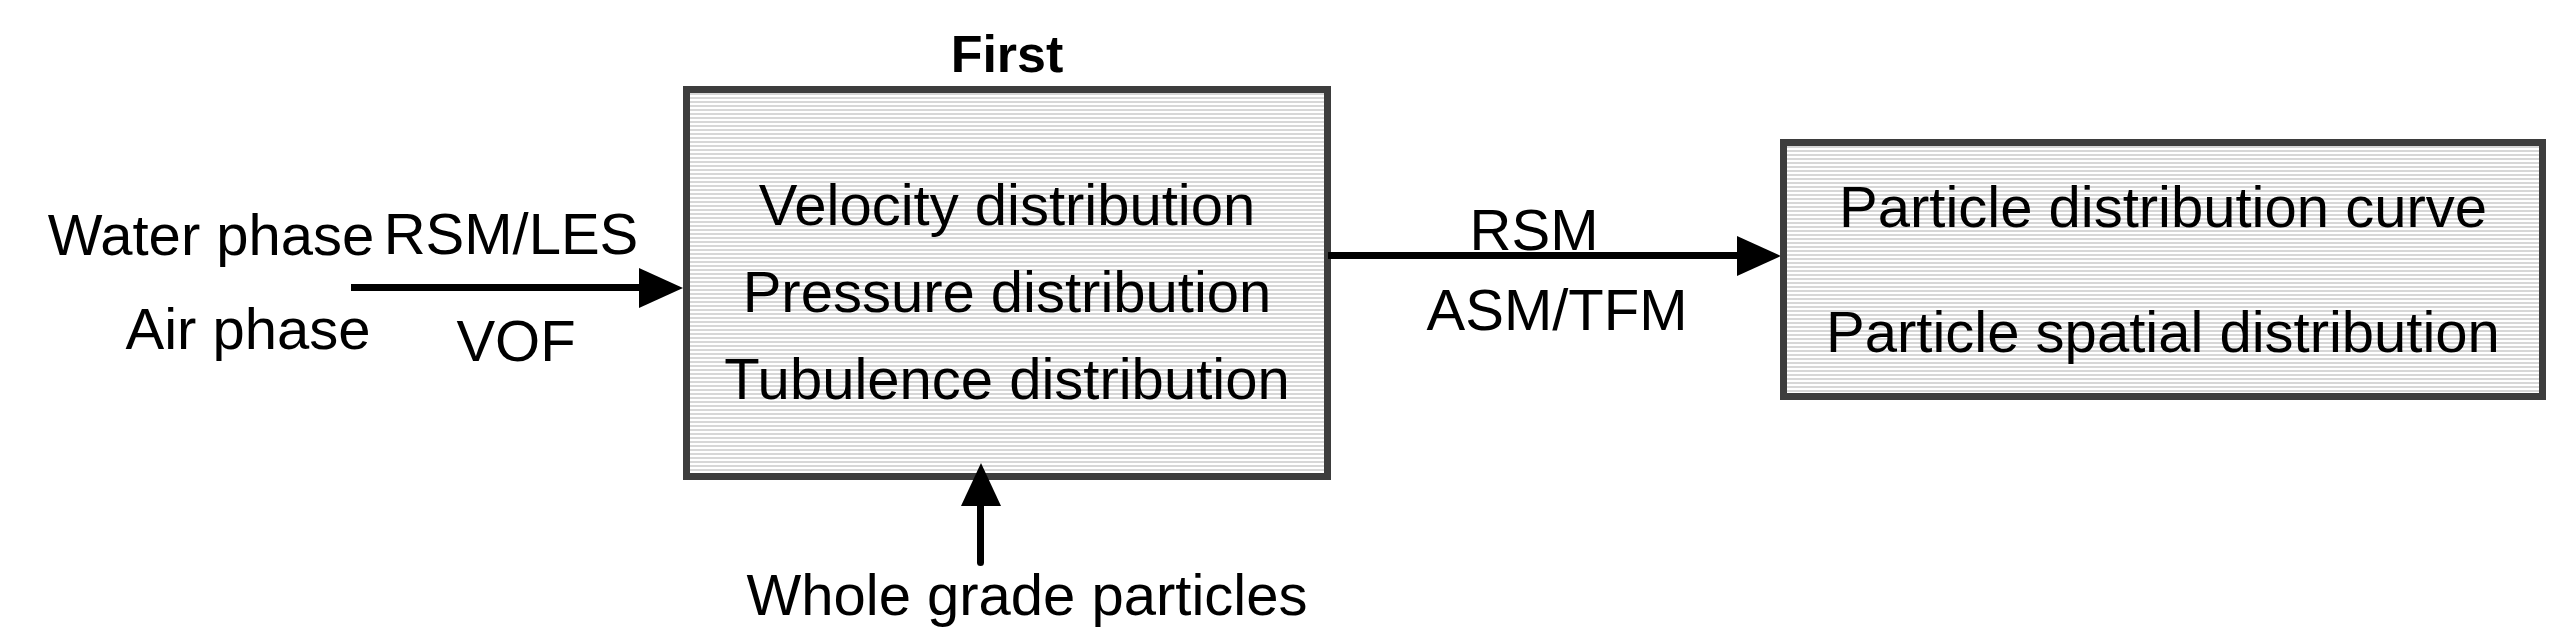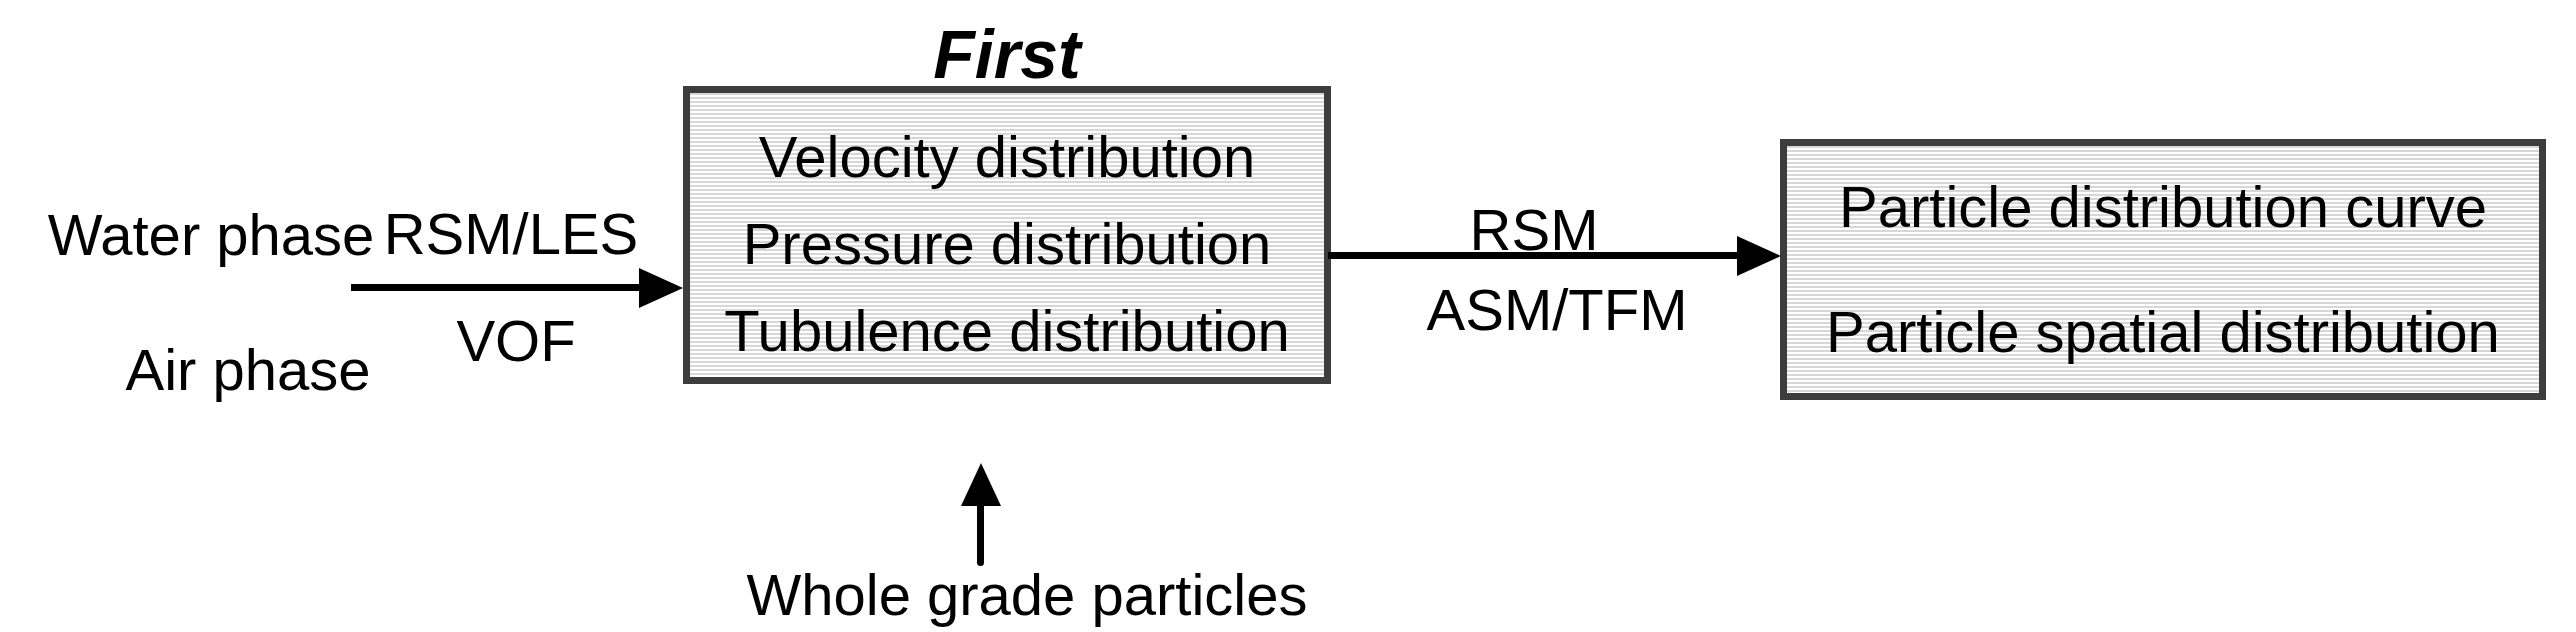--- a/index.html
+++ b/index.html
@@ -16,46 +16,45 @@
     position: absolute;
     transform: translate(-50%, -50%);
     font-size: 58px;
     line-height: 1.1;
     white-space: nowrap;
     color: #000000;
   }
   .title {
     position: absolute;
     transform: translate(-50%, -50%);
-    font-size: 68px;
+    font-size: 52px;
     font-weight: bold;
     white-space: nowrap;
     color: #000000;
-    font-style: italic;
   }
   .box {
     position: absolute;
     box-sizing: border-box;
     border: 7.4px solid #3d3d3d;
     background: repeating-linear-gradient(
       to bottom,
       #d7d7d7 0px, #d7d7d7 1.7px,
       #ffffff 1.7px, #ffffff 4px
     );
     display: flex;
     flex-direction: column;
     justify-content: center;
     align-items: center;
     text-align: center;
     font-size: 58px;
   }
   .box .line { white-space: nowrap; }
   #first-box {
     left: 683px; top: 86px;
-    width: 648px; height: 298px;
+    width: 648px; height: 394px;
     line-height: 87px;
     padding-top: 17px;
   }
   #second-box {
     left: 1780px; top: 139px;
     width: 766px; height: 261px;
     line-height: 90px;
     gap: 35px;
   }
   .stem-h { position: absolute; height: 7.4px; background: #000000; }
@@ -76,21 +75,21 @@
   #arrow1-stem { left: 351px; top: 284px; width: 289px; }
   #arrow1-head { left: 639px; top: 268px; }
   
   #arrow2-stem { left: 1328px; top: 252px; width: 410px; }
   #arrow2-head { left: 1737px; top: 236px; }
   
   #arrow3-head { left: 961px; top: 463px; }
   #arrow3-stem { left: 977px; top: 502px; height: 64px; }
   
   #water-phase  { left: 211px;  top: 235px; }
-  #air-phase    { left: 248px;  top: 329px; margin-top: 41px; }
+  #air-phase    { left: 248px;  top: 329px; }
   #rsm-les      { left: 511px;  top: 234px; }
   #vof          { left: 516px;  top: 341px; }
   #rsm          { left: 1534px; top: 199px; margin-top: 31px; }
   #asm-tfm      { left: 1533px; top: 310px; margin-left: 24px; }
   #whole-grade  { left: 1027px; top: 595px; }
   #first-title  { left: 1007px; top: 54px;  }
   #second-title { left: 2164px; top: 83px; }
 </style>
 </head>
 <body>

